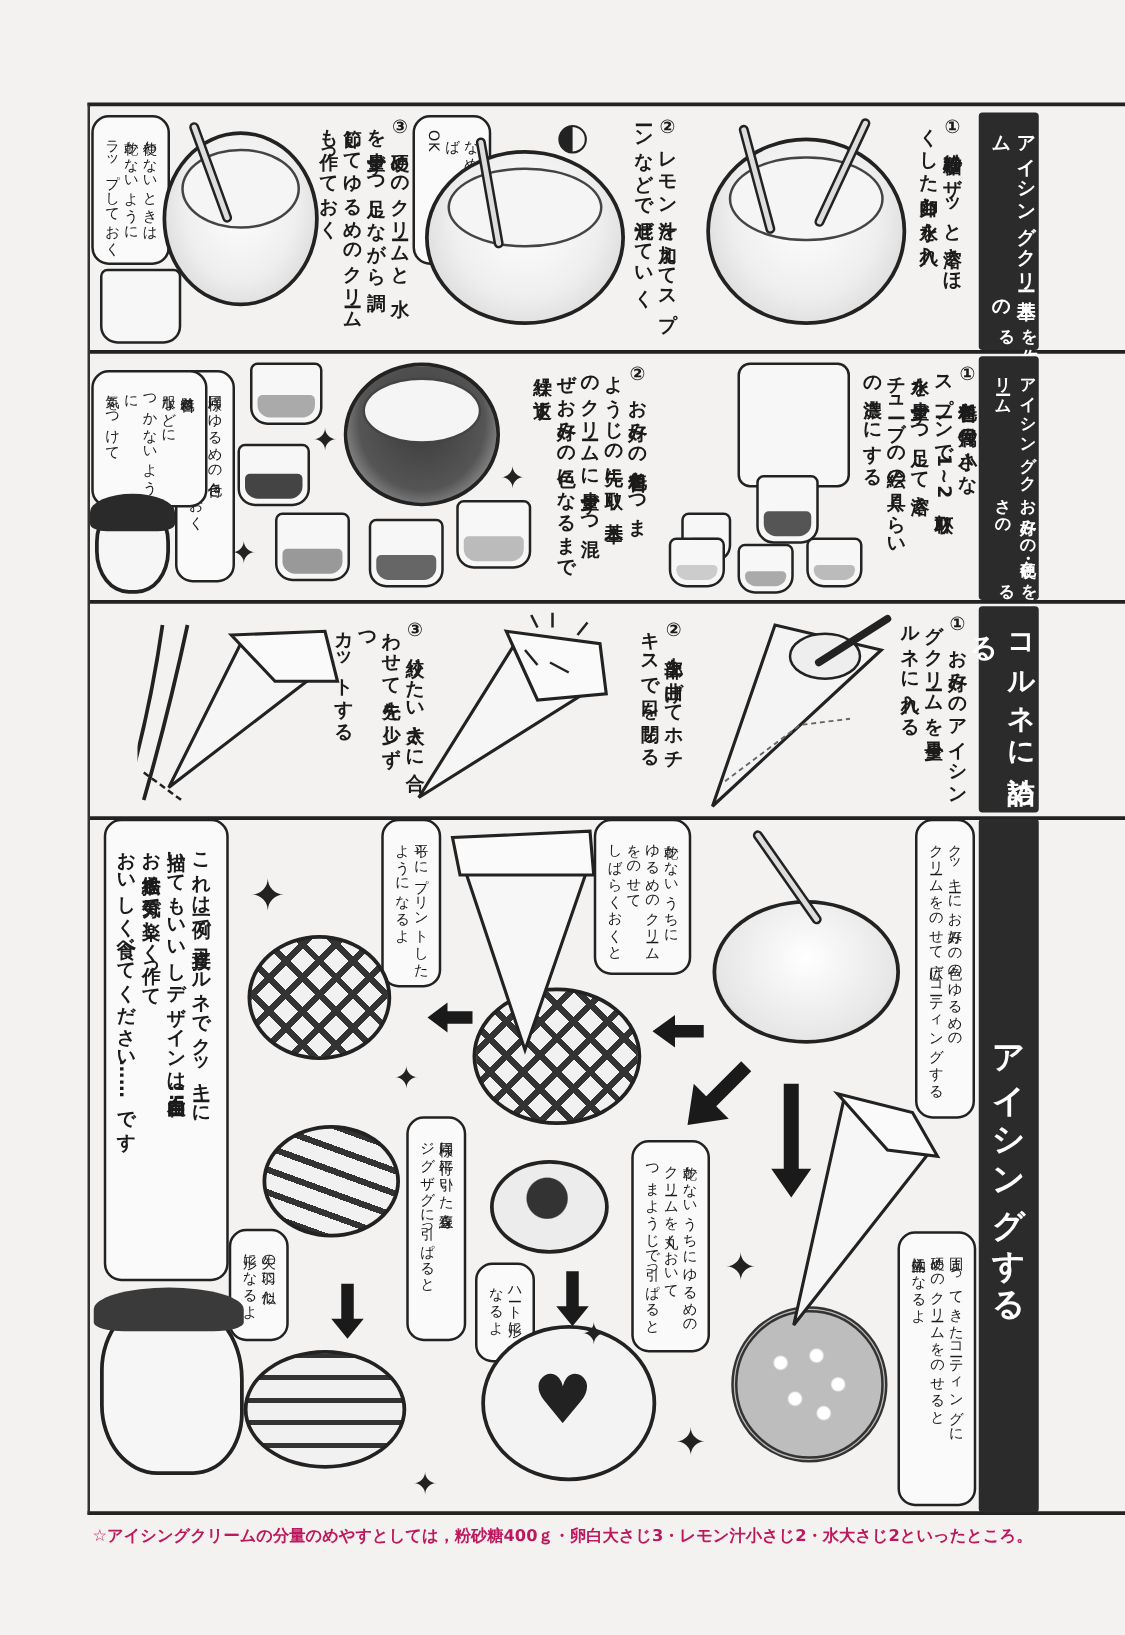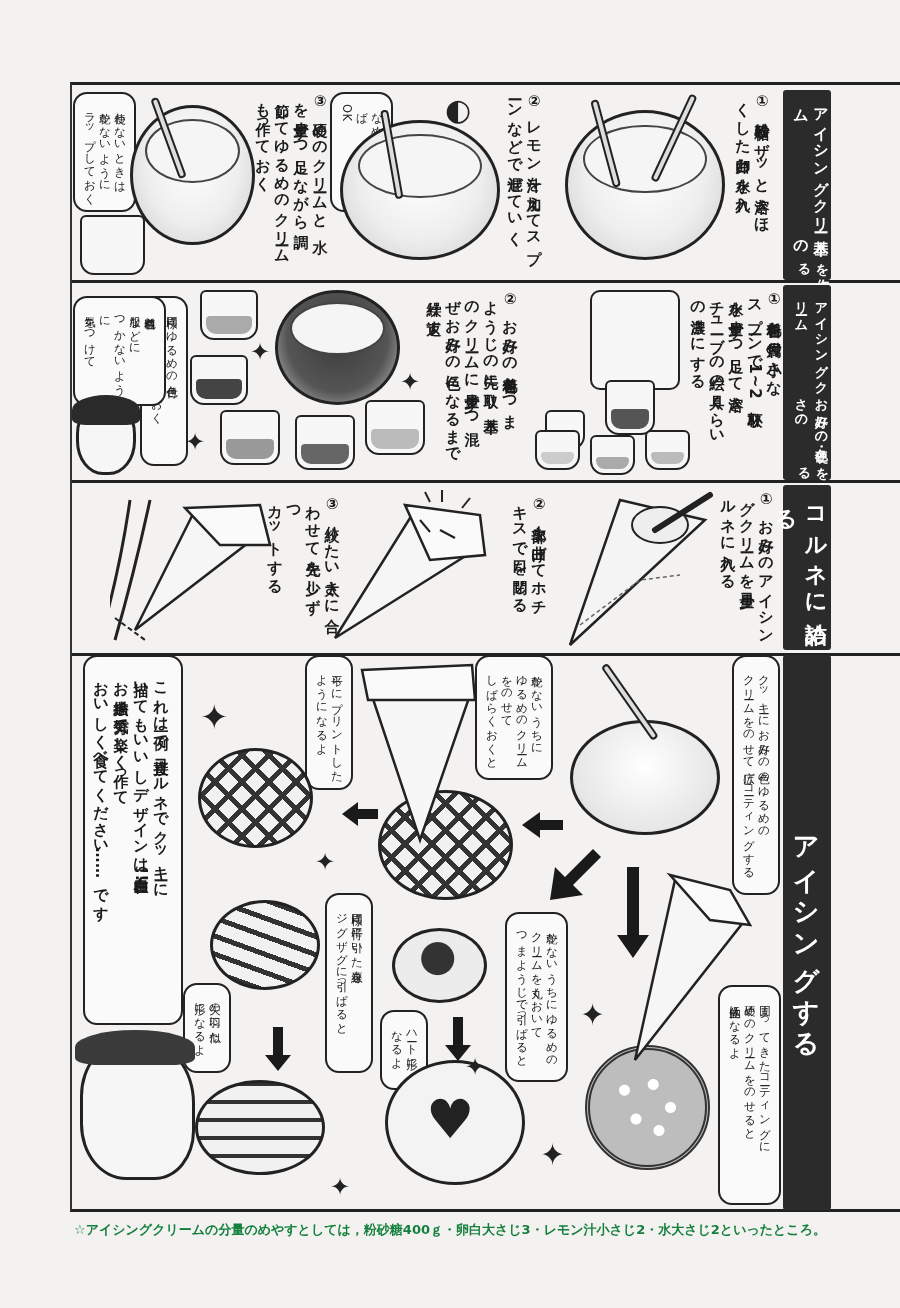--- a/index.html
+++ b/index.html
@@ -27,21 +27,21 @@
   .cup .fill { position: absolute; left: 4px; right: 4px; bottom: 4px; border-radius: 4px 4px 10px 10px; }
   .cookie { position: absolute; border-radius: 50%; border: 3px solid #222; background: #e9e9e9; overflow: hidden; }
   .grid-pattern { background-image: repeating-linear-gradient(45deg, transparent 0 14px, #333 14px 19px), repeating-linear-gradient(-45deg, transparent 0 14px, #333 14px 19px); background-color: #f1f1f1; }
   .stripe-pattern { background-image: repeating-linear-gradient(20deg, #f1f1f1 0 12px, #333 12px 17px); }
   .wave-pattern { background-image: repeating-linear-gradient(0deg, #f1f1f1 0 14px, #333 14px 18px); }
   .heart { position: absolute; color: #222; font-size: 54px; line-height: 1; }
   .sparkle { position: absolute; color: #222; font-size: 24px; line-height: 1; }
   .face { position: absolute; border: 3px solid #222; border-radius: 45%; background: #f6f6f6; }
   .hair { position: absolute; background: #2a2a2a; border-radius: 50% 50% 20% 20%; }
 
-  .footnote { position: absolute; left: 74px; top: 1220px; width: 820px; font-size: 13px; line-height: 19px; font-weight: bold; color: #15803d; }
+  .footnote { position: absolute; left: 74px; top: 1220px; width: 820px; font-size: 13px; line-height: 19px; font-weight: bold; color: #be185d; }
 </style>
 </head>
 <body>
 
 <div class="page">
 
   <div class="row-line" style="top:195px;"></div>
   <div class="row-line" style="top:395px;"></div>
   <div class="row-line" style="top:568px;"></div>
 </div>

